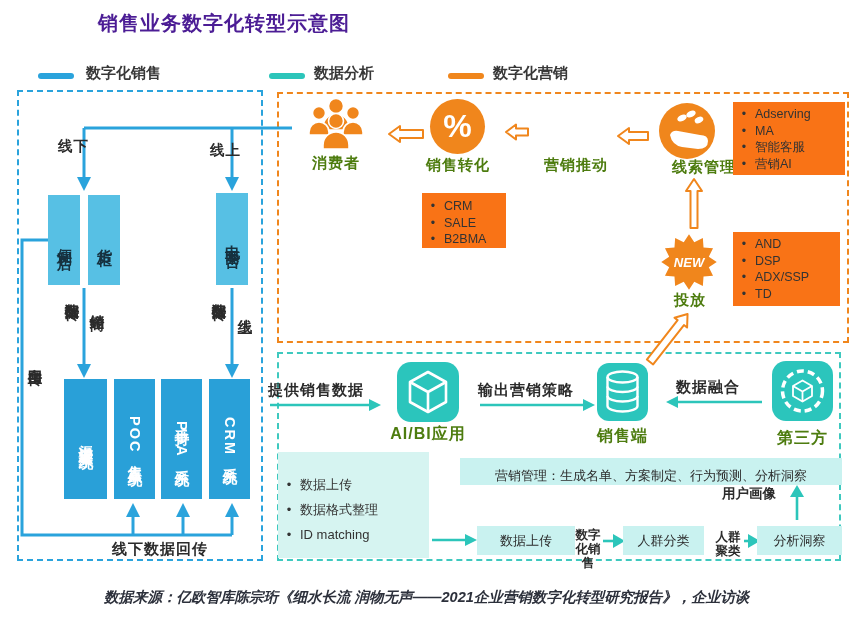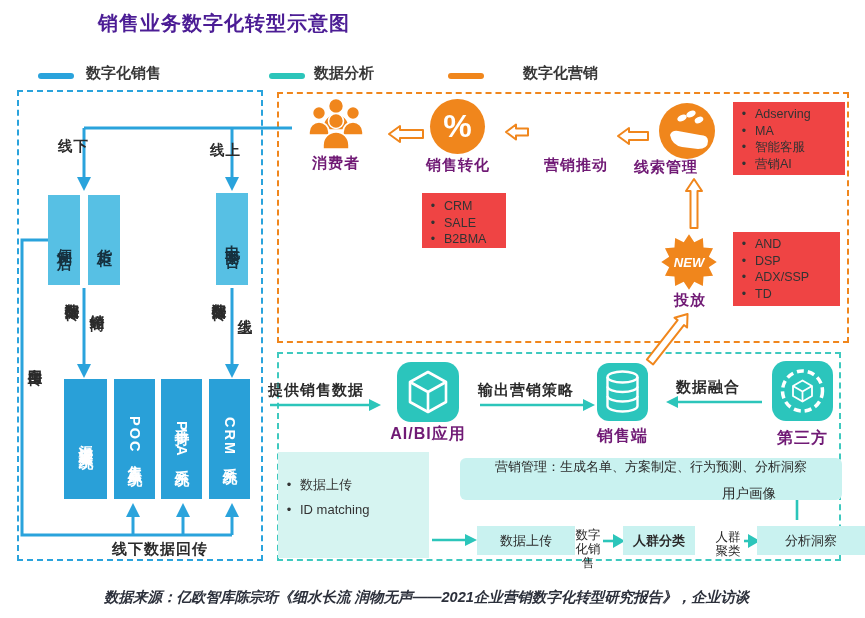--- a/index.html
+++ b/index.html
@@ -3,21 +3,21 @@
 <meta charset="utf-8">
 <style>
   * { margin:0; padding:0; box-sizing:border-box; }
   body { background:#fff; font-family:"Liberation Sans","DejaVu Sans",sans-serif; }
   .canvas { position:relative; width:865px; height:618px; background:#fff; color:#333; overflow:hidden; }
 
   .title { position:absolute; left:98px; top:10px; font-size:20px; font-weight:700; color:#4c1d95; letter-spacing:1px; }
 
   .legend-label { position:absolute; top:64px; font-size:15px; font-weight:700; color:#383838; }
   .swatch { position:absolute; top:73px; height:6px; width:36px; border-radius:3px; }
-  .sw1{left:38px;} .lg1{left:86px;} .sw2{left:269px;} .lg2{left:314px;} .sw3{left:448px;} .lg3{left:523px;}
+  .sw1{left:38px;} .lg1{left:86px;} .sw2{left:269px;} .lg2{left:314px;} .sw3{left:448px;} .lg3{left:493px;}
 
   .panel { position:absolute; }
   .panel-sales { left:17px; top:90px; width:246px; height:471px; border:2px dashed #2AA3DC; }
   .panel-marketing { left:277px; top:92px; width:572px; height:251px; border:2px dashed #F0861C; }
   .panel-analytics { left:277px; top:352px; width:564px; height:209px; border:2px dashed #3EC9BF; }
 
   .overlay { position:absolute; left:0; top:0; pointer-events:none; }
 
   .vtext { writing-mode:vertical-rl; text-orientation:mixed; }
 
@@ -35,68 +35,68 @@
   .flabel { position:absolute; font-size:14.5px; font-weight:600; color:#2b2b2b; letter-spacing:1px; }
   .lbl-offline{left:58px; top:137px;}
   .lbl-online-top{left:210px; top:141px;}
   .lbl-dret-l{left:62px; top:292px;}
   .lbl-dealer{left:87px; top:303px;}
   .lbl-dret-r{left:209px; top:292px;}
   .lbl-online-r{left:235px; top:307px;}
   .lbl-self{left:25px; top:357px;}
   .lbl-offline-return{left:112px; top:540px; font-size:15px;}
 
-  .nlabel { position:absolute; font-size:15px; font-weight:600; color:#701a75; text-align:center; letter-spacing:1px; }
+  .nlabel { position:absolute; font-size:15px; font-weight:600; color:#4d7c0f; text-align:center; letter-spacing:1px; }
   .lbl-consumer{left:304px; top:154px; width:64px;}
   .lbl-conversion{left:420px; top:156px; width:76px;}
   .lbl-promotion{left:534px; top:156px; width:84px;}
-  .lbl-leads{left:626px; top:158px; width:80px;}
+  .lbl-leads{left:664px; top:158px; width:80px;}
   .lbl-delivery{left:671px; top:291px; width:38px;}
   .lbl-aibi{left:388px; top:424px; width:80px; font-size:16px;}
   .lbl-salesend{left:595px; top:426px; width:55px; font-size:16px;}
   .lbl-third{left:770px; top:428px; width:65px; font-size:16px;}
 
   .icon { position:absolute; }
   .icon-people{left:308px; top:97px; width:56px; height:56px;}
   .icon-percent{left:430px; top:99px; width:55px; height:55px; border-radius:50%; background:#F0861C; display:flex; align-items:center; justify-content:center;}
   .icon-percent span{font-size:32px; font-weight:700; color:#fff;}
   .icon-sale{left:548px; top:97px; width:58px; height:58px;}
   .icon-hand{left:658px; top:102px; width:58px; height:58px;}
   .icon-new{left:660px; top:233px; width:58px; height:58px;}
   .icon-aibi{left:397px; top:362px; width:62px; height:60px; border-radius:14px; background:#2BC5BC;}
   .icon-db{left:597px; top:363px; width:51px; height:58px; border-radius:12px; background:#2BC5BC;}
   .icon-third{left:772px; top:361px; width:61px; height:60px; border-radius:14px; background:#2BC5BC;}
 
-  .olist { position:absolute; background:#ef4444; font-size:12.5px; color:#333; }
+  .olist { position:absolute; background:#f97316; font-size:12.5px; color:#333; }
   .olist ul, .tlist ul { list-style:none; }
   .olist li { line-height:16.5px; }
   .olist li::before, .tlist li::before { content:"\2022"; display:inline-block; width:22px; text-align:center; }
   .list-conversion{left:422px; top:193px; width:84px; height:55px; padding-top:5px;}
   .list-promotion{left:533px; top:193px; width:89px; height:55px; padding-top:5px;}
   .list-leads{left:733px; top:102px; width:112px; height:73px; padding-top:4px;}
   .list-leads li{line-height:16.5px;}
   .list-delivery{left:733px; top:232px; width:107px; height:74px; padding-top:4px;}
   .list-delivery li{line-height:16.5px;}
 
   .tlist { position:absolute; background:#D6F4F1; font-size:13px; color:#333; }
   .prep-list{left:278px; top:452px; width:151px; height:106px; padding-top:20px;}
   .prep-list li{line-height:25px;}
 
   .glabel { position:absolute; font-size:15px; font-weight:600; color:#2b2b2b; letter-spacing:1px; }
   .lbl-provide{left:268px; top:381px;}
   .lbl-output{left:478px; top:381px;}
   .lbl-fusion{left:676px; top:378px;text-align:right;}
 
-  .mgmt-box{position:absolute; left:460px; top:458px; width:382px; height:42px; background:#C9F2F0; font-size:13px; color:#2b2b2b; display:flex; align-items:flex-start; justify-content:center;border-radius:6px;}
+  .mgmt-box{position:absolute; left:460px; top:458px; width:382px; height:27px; background:#C9F2F0; font-size:13px; color:#2b2b2b; display:flex; align-items:flex-end; justify-content:center;}
 
   .pbox { position:absolute; background:#C9F2F0; font-size:13px; color:#2b2b2b; height:29px; top:526px; display:flex; align-items:center; justify-content:center; }
   .pb-source{left:477px; width:98px;}
-  .pb-classify{left:623px; width:72px;font-weight:bold;}
-  .pb-insight{left:757px; width:108px;}
-  .plabel{position:absolute; font-size:12.5px; font-weight:400; color:#2b2b2b; line-height:14px; text-align:center; width:30px;}
+  .pb-classify{left:623px; width:81px;}
+  .pb-insight{left:757px; width:85px;}
+  .plabel{position:absolute; font-size:12.5px; font-weight:700; color:#2b2b2b; line-height:14px; text-align:center; width:30px;}
   .pl-tag{left:573px; top:528px;}
   .pl-cluster{left:713px; top:530px;}
   .pl-profile{left:722px; top:487px; width:auto; font-size:13.5px;}
 
   .footer { position:absolute; left:104px; top:588px; width:740px; font-size:14.5px; font-style:italic; font-weight:600; color:#2c303b; }
 
   svg text { font-family:"Liberation Sans","DejaVu Sans",sans-serif; }
 </style>
 </head>
 <body>
@@ -306,20 +306,21 @@
   </div>
   <span class="nlabel lbl-third">第三方</span>
 
   <div class="mgmt-box">
     <span>营销管理：生成名单、方案制定、行为预测、分析洞察</span>
   </div>
 
   <div class="tlist prep-list">
       <ul>
         <li>数据上传</li>
+        <li>数据格式整理</li>
         <li>ID matching</li>
       </ul>
     </div>
 
   <div class="pbox pb-source">
       <span>数据上传</span>
     </div>
   <span class="plabel pl-tag">数字化销售</span>
   <div class="pbox pb-classify">
       <span>人群分类</span>

